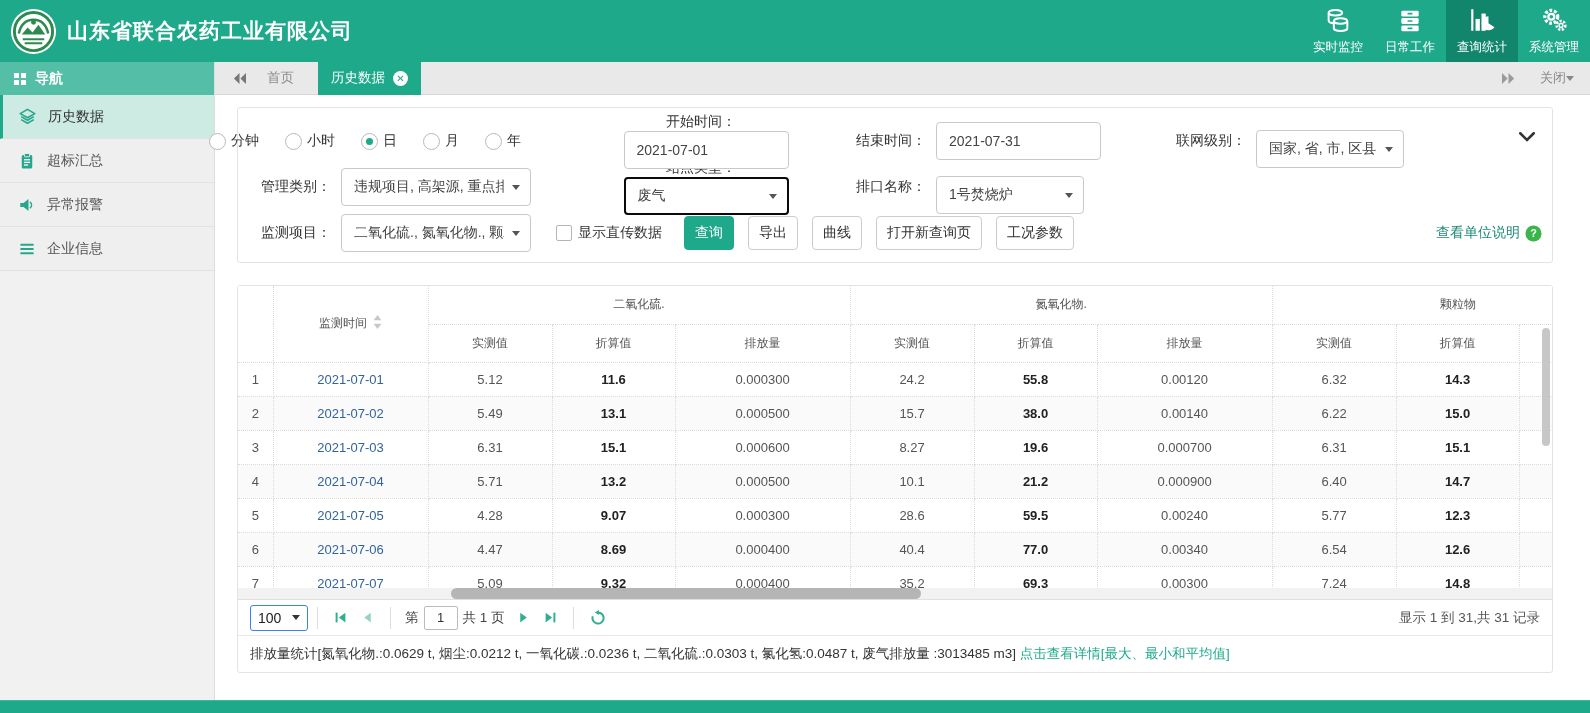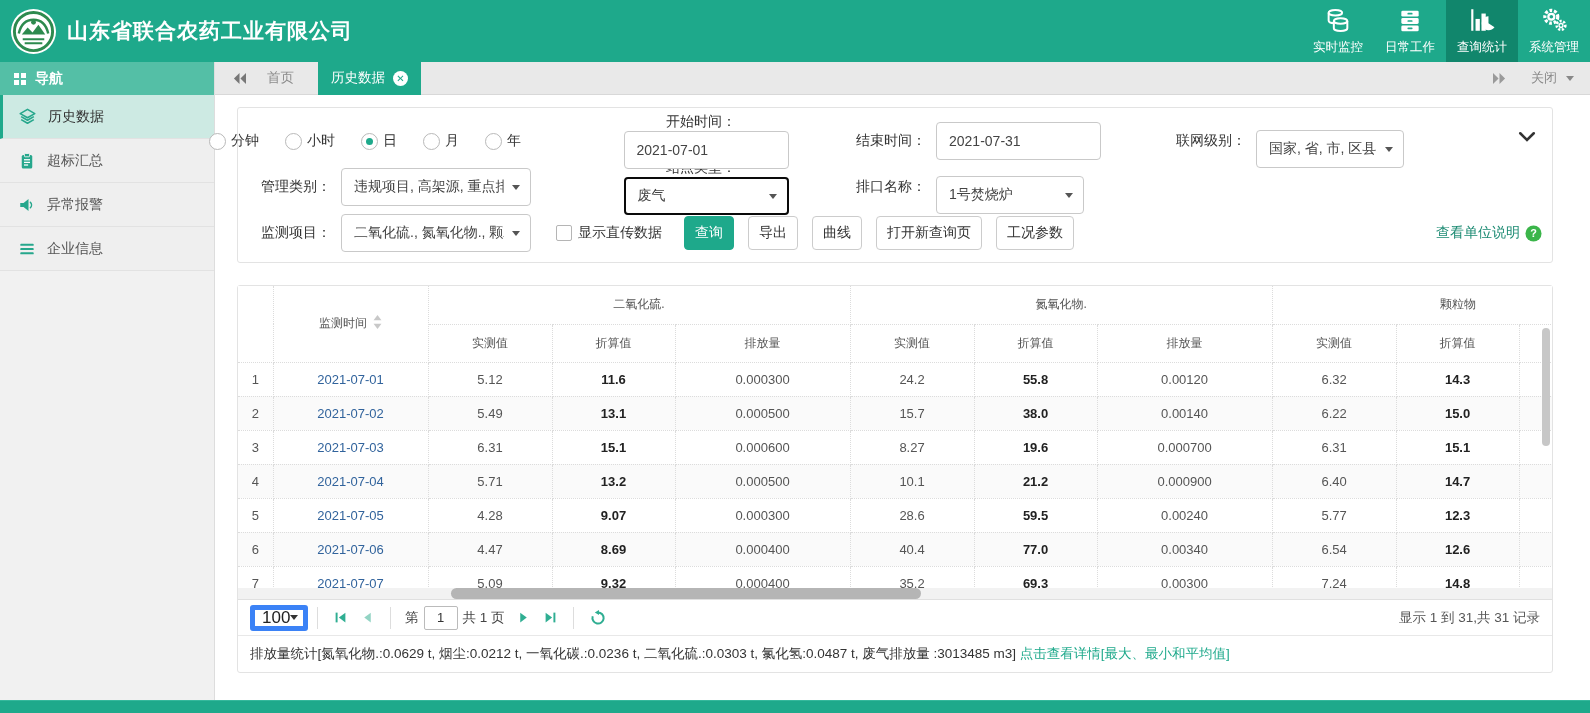--- a/index.html
+++ b/index.html
@@ -24,21 +24,21 @@
   .menu-item.active { background:#cdeae3; border-left:3px solid #1ea98b; padding-left:15px; color:#333; }
   .main { flex:1; display:flex; flex-direction:column; background:#fff; }
   
   .tab-bar { height:33px; background:#e9e9e9; border-bottom:1px solid #d8d8d8; display:flex; align-items:center; }
   .tab-scroll { margin:0 20px 0 17px; display:flex; cursor:pointer; }
   .home-tab { color:#8d8d8d; font-size:13.5px; margin-right:24px; cursor:pointer; }
   .active-tab { background:#1ea98b; color:#fff; height:33px; display:flex; align-items:center; gap:8px; padding:0 13px; font-size:13.5px; cursor:pointer; }
   .tab-close { width:15px; height:15px; border-radius:50%; background:#fff; color:#1ea98b; font-size:10px; font-weight:bold; display:flex; align-items:center; justify-content:center; }
   .tab-spacer { flex:1; }
   .tab-scroll.right { margin:0 24px 0 0; }
-  .close-menu { margin-right:16px; color:#888; font-size:13px; display:flex; align-items:center; gap:9px; cursor:pointer; }
+  .close-menu { margin-right:16px; color:#888; font-size:13px; display:flex; align-items:center; gap:0; cursor:pointer; }
   .caret-down { width:0; height:0; border-left:4.5px solid transparent; border-right:4.5px solid transparent; border-top:5px solid #888; }
   
   .content { flex:1; padding:12px 0 0 22px; position:relative; }
   .panel { width:1316px; border:1px solid #e3e3e3; border-radius:3px; background:#fff; }
   .filter-panel { position:relative; padding:10px 0 6px; }
   .filter-row { display:flex; align-items:center; height:46px; }
   .fg { display:flex; align-items:center; }
   .fg label { font-size:14px; color:#333; white-space:nowrap; margin-right:10px; }
   .colA { width:318px; justify-content:flex-end; padding-right:25px; }
   .colB { width:300px;flex-direction:column; }
@@ -70,21 +70,21 @@
   tbody tr:nth-child(even) td { background:#fafafa; }
   td.date { color:#31639c; cursor:pointer; }
   td.bold { font-weight:bold; color:#222; }
   th.pm-group { padding-left:90px; }
   .sort-icon { display:inline-block; vertical-align:-2px; margin-left:6px; cursor:pointer; }
   .h-scrollbar { position:absolute; left:0; right:0; bottom:0; height:11px; background:#f2f2f2; }
   .h-thumb { position:absolute; left:213px; top:0; bottom:0; width:470px; border-radius:6px; background:#b5b5b5; cursor:grab; }
   .v-scrollbar { position:absolute; right:2px; top:42px; width:8px; height:118px; border-radius:4px; background:#c7c7c7; cursor:grab; }
   
   .pagination { height:36px; border-top:1px solid #e0e0e0; display:flex; align-items:center; padding:0 12px; font-size:13.5px; color:#444; }
-  .page-size { width:58px; height:26px; border:5px solid #3b82f6; border-radius:3px; display:flex; align-items:center; justify-content:space-between; padding:0 7px; font-size:17px; color:#222; cursor:pointer; }
+  .page-size { width:58px; height:26px; border:1px solid #3b82f6; border-radius:3px; display:flex; align-items:center; justify-content:space-between; padding:0 7px; font-size:14px; color:#222; cursor:pointer; }
   .page-size::after { content:""; border-left:4px solid transparent; border-right:4px solid transparent; border-top:5px solid #333; }
   .pg-sep { width:1px; height:22px; background:#ddd; margin:0 9px; }
   .pg-btn { display:flex; align-items:center; padding:0 7px; cursor:pointer; }
   .pg-text { margin:0 5px; color:#444; }
   .page-input { width:34px; height:24px; border:1px solid #bbb; border-radius:2px; text-align:center; font-size:13px; color:#333; font-family:inherit; }
   .pg-summary { margin-left:auto; color:#555; }
   
   .stats-line { border-top:1px solid #e8e8e8; padding:9px 12px; font-size:13.5px; color:#333; }
   .detail-link { color:#1ea98b; text-decoration:none; cursor:pointer; }
   

